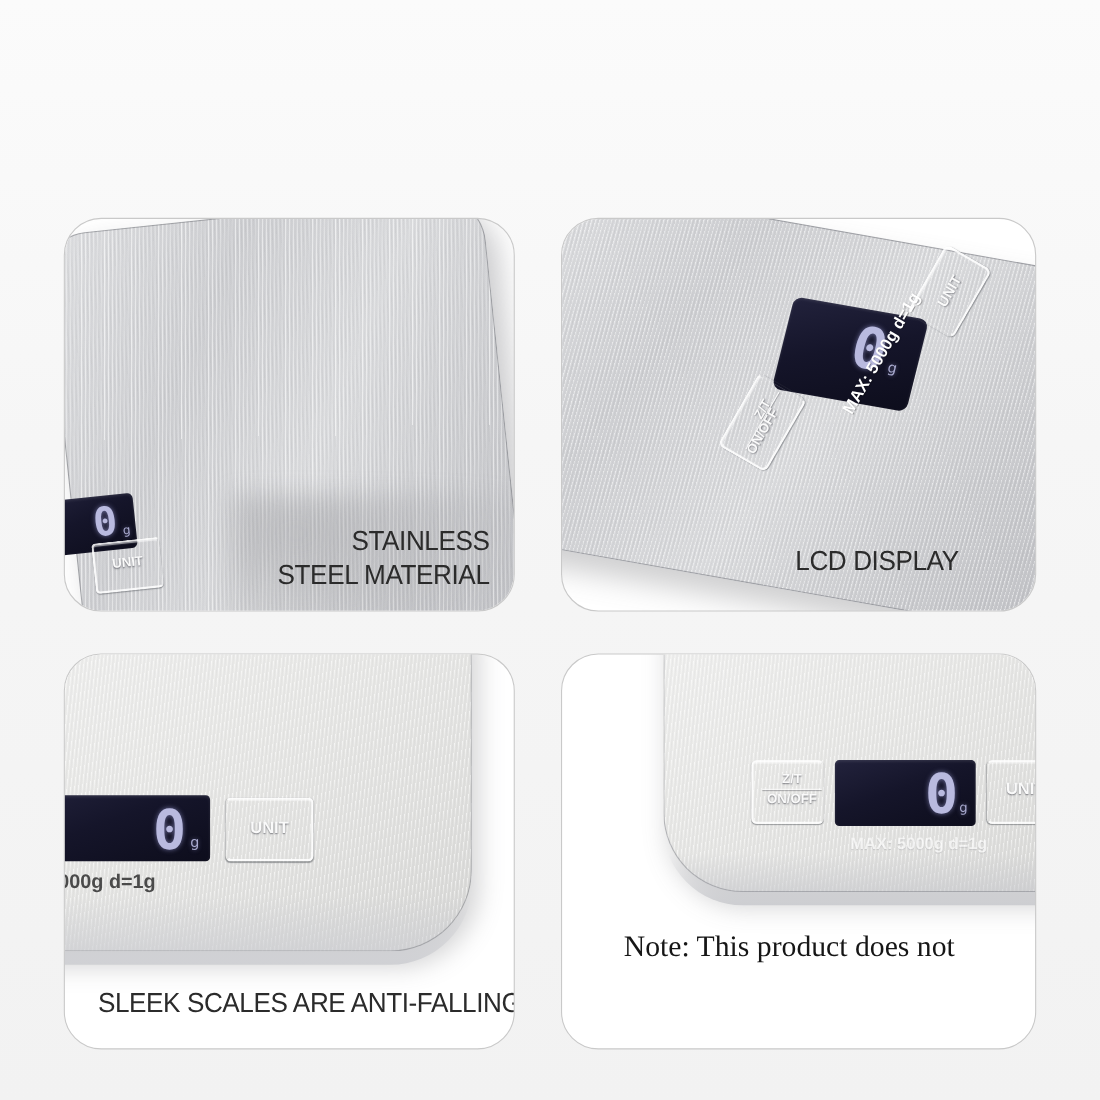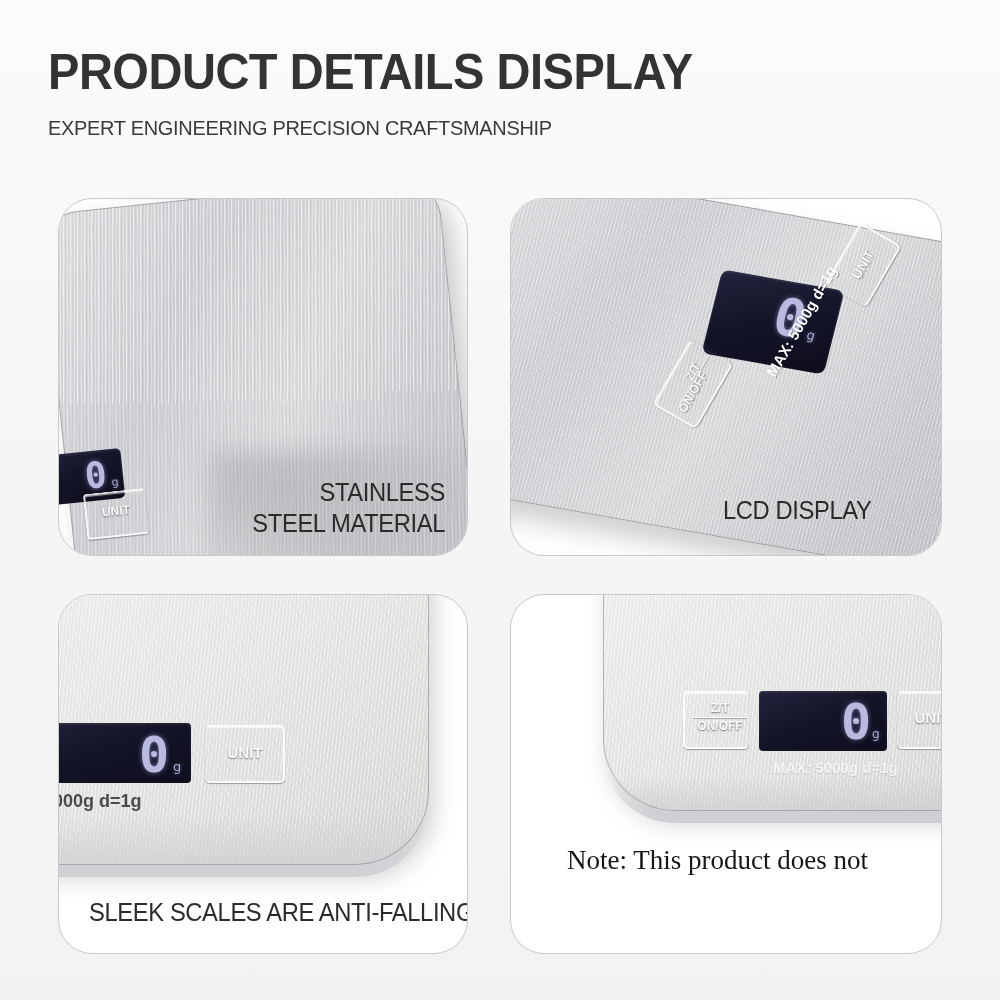--- a/index.html
+++ b/index.html
@@ -285,24 +285,20 @@
     font-family: "Liberation Serif", serif;
     font-size: 27px;
     line-height: 35px;
   }
 </style>
 </head>
 <body>
 
 <div class="page">
 
-  <div class="header">
-    <div class="page-title">PRODUCT DETAILS DISPLAY</div>
-    <div class="page-subtitle">EXPERT ENGINEERING  PRECISION CRAFTSMANSHIP</div>
-  </div>
 
   <div class="cards">
 
     <div class="card c1">
       <div class="card-inner">
 
         <div class="steel plate1"></div>
         <div class="plate1-edge"></div>
         <div class="c1-shadowblur"></div>
 

